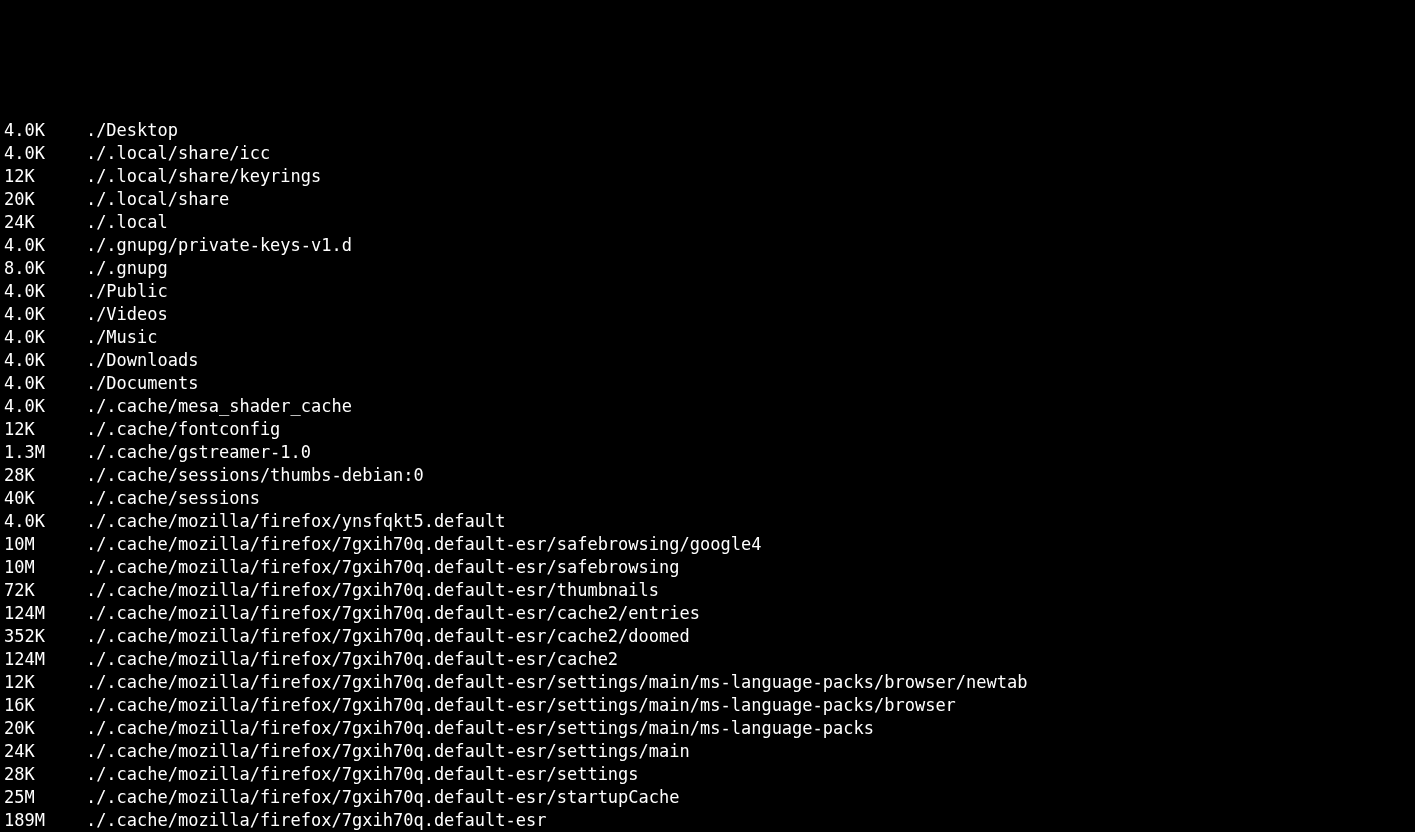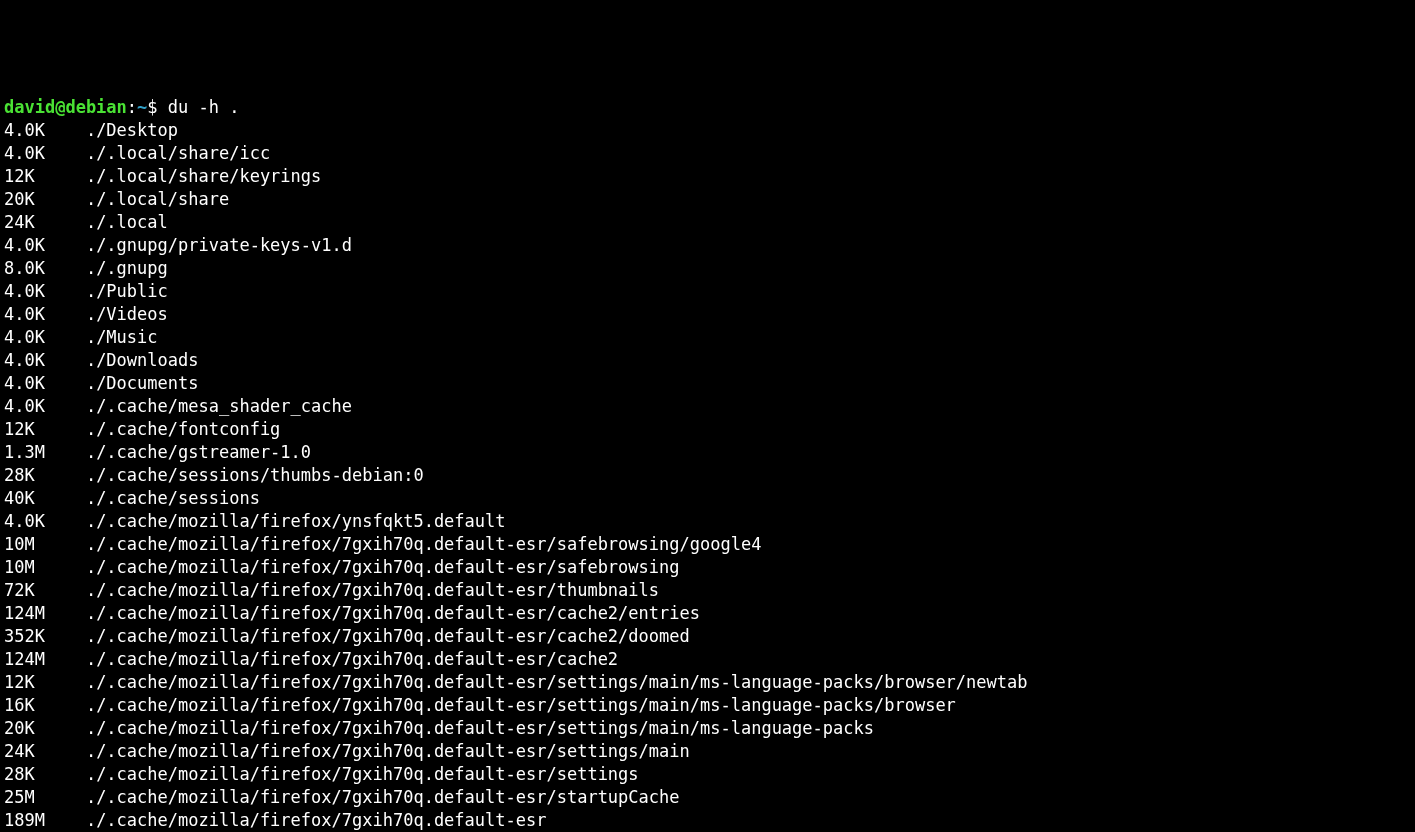--- a/index.html
+++ b/index.html
@@ -21,17 +21,17 @@
     .prompt-path { color: #31a1c9; font-weight: bold; }
     .prompt-end  { color: #ffffff; }
     .cmd         { color: #ffffff; }
     .row { }
   </style>
 </head>
 <body>
 
 
 
-<div><span><span class="prompt-user">david@debian</span><span class="prompt-sep">:</span><span class="prompt-path">~</span><span class="prompt-end">$ </span><span class="cmd">du -h .</span></span>
+<div>
 <div id="output"><div class="row"><span>4.0K    </span><span>./Desktop</span></div><div class="row"><span>4.0K    </span><span>./.local/share/icc</span></div><div class="row"><span>12K     </span><span>./.local/share/keyrings</span></div><div class="row"><span>20K     </span><span>./.local/share</span></div><div class="row"><span>24K     </span><span>./.local</span></div><div class="row"><span>4.0K    </span><span>./.gnupg/private-keys-v1.d</span></div><div class="row"><span>8.0K    </span><span>./.gnupg</span></div><div class="row"><span>4.0K    </span><span>./Public</span></div><div class="row"><span>4.0K    </span><span>./Videos</span></div><div class="row"><span>4.0K    </span><span>./Music</span></div><div class="row"><span>4.0K    </span><span>./Downloads</span></div><div class="row"><span>4.0K    </span><span>./Documents</span></div><div class="row"><span>4.0K    </span><span>./.cache/mesa_shader_cache</span></div><div class="row"><span>12K     </span><span>./.cache/fontconfig</span></div><div class="row"><span>1.3M    </span><span>./.cache/gstreamer-1.0</span></div><div class="row"><span>28K     </span><span>./.cache/sessions/thumbs-debian:0</span></div><div class="row"><span>40K     </span><span>./.cache/sessions</span></div><div class="row"><span>4.0K    </span><span>./.cache/mozilla/firefox/ynsfqkt5.default</span></div><div class="row"><span>10M     </span><span>./.cache/mozilla/firefox/7gxih70q.default-esr/safebrowsing/google4</span></div><div class="row"><span>10M     </span><span>./.cache/mozilla/firefox/7gxih70q.default-esr/safebrowsing</span></div><div class="row"><span>72K     </span><span>./.cache/mozilla/firefox/7gxih70q.default-esr/thumbnails</span></div><div class="row"><span>124M    </span><span>./.cache/mozilla/firefox/7gxih70q.default-esr/cache2/entries</span></div><div class="row"><span>352K    </span><span>./.cache/mozilla/firefox/7gxih70q.default-esr/cache2/doomed</span></div><div class="row"><span>124M    </span><span>./.cache/mozilla/firefox/7gxih70q.default-esr/cache2</span></div><div class="row"><span>12K     </span><span>./.cache/mozilla/firefox/7gxih70q.default-esr/settings/main/ms-language-packs/browser/newtab</span></div><div class="row"><span>16K     </span><span>./.cache/mozilla/firefox/7gxih70q.default-esr/settings/main/ms-language-packs/browser</span></div><div class="row"><span>20K     </span><span>./.cache/mozilla/firefox/7gxih70q.default-esr/settings/main/ms-language-packs</span></div><div class="row"><span>24K     </span><span>./.cache/mozilla/firefox/7gxih70q.default-esr/settings/main</span></div><div class="row"><span>28K     </span><span>./.cache/mozilla/firefox/7gxih70q.default-esr/settings</span></div><div class="row"><span>25M     </span><span>./.cache/mozilla/firefox/7gxih70q.default-esr/startupCache</span></div><div class="row"><span>189M    </span><span>./.cache/mozilla/firefox/7gxih70q.default-esr</span></div></div></div>
 
 
 
 
 </body></html>

